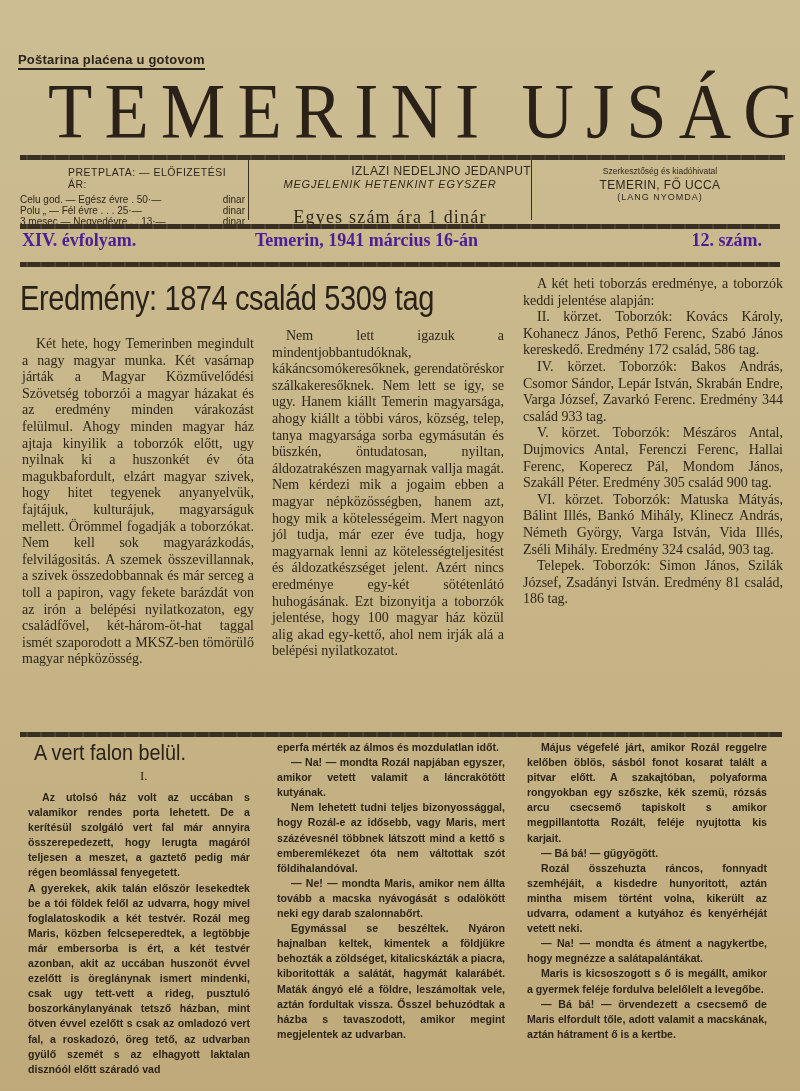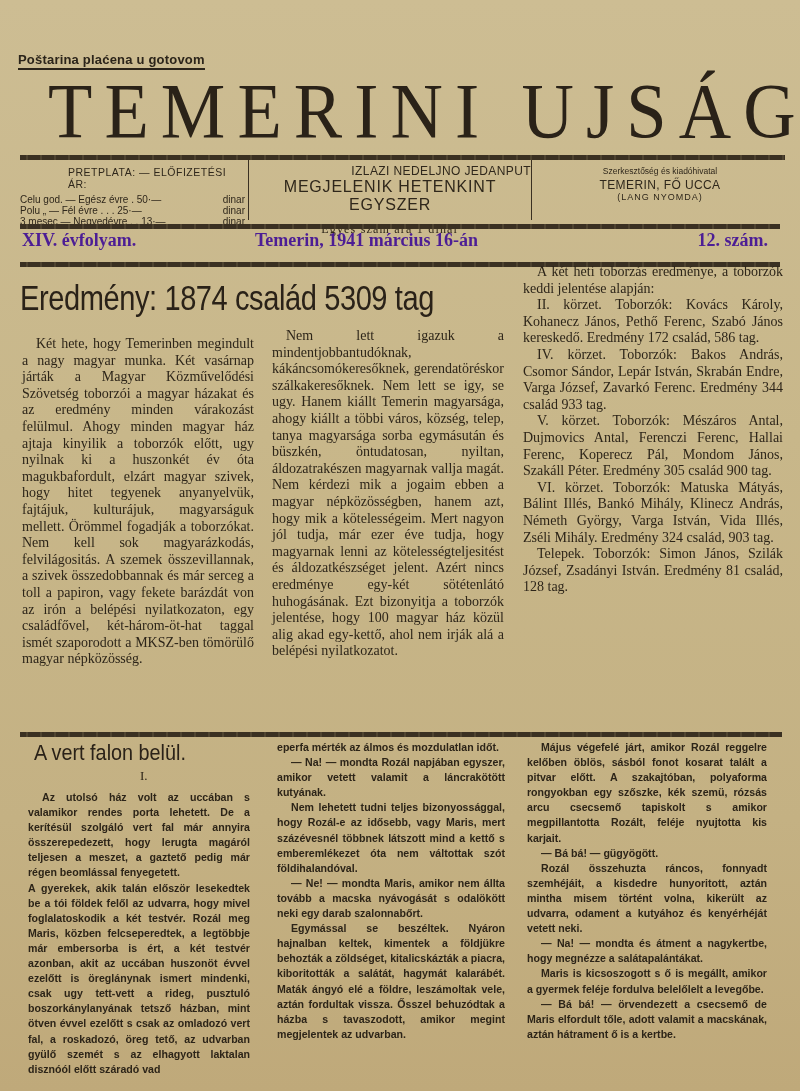--- a/index.html
+++ b/index.html
@@ -10,22 +10,22 @@
   .postage{position:absolute;left:18px;top:52px;font-family:"Liberation Sans",sans-serif;font-weight:bold;font-size:13px;color:#2b241a;border-bottom:2px solid #2b241a;padding-bottom:1px;letter-spacing:.2px;}
   .masthead{position:absolute;left:48px;top:66px;width:680px;font-family:"Liberation Serif",serif;font-size:78px;letter-spacing:13px;color:#2a2218;line-height:90px;white-space:nowrap;transform:scaleX(0.93);transform-origin:left;}
   .rule{position:absolute;height:5px;background:repeating-linear-gradient(90deg,#3a3022 0 6px,#4e4330 6px 8px,#3a3022 8px 14px);}
   .info{position:absolute;top:160px;height:60px;font-family:"Liberation Sans",sans-serif;color:#2f271b;}
   .info.left{left:20px;width:225px;font-size:10px;}
   .info.left .t{font-size:10.5px;letter-spacing:.5px;margin-top:6px;margin-bottom:4px;padding-left:48px;}
   .info.left .row{display:flex;line-height:11px;}
   .info.left .row span:first-child{flex:1;}
   .info.mid{left:248px;width:282px;text-align:center;border-left:1.5px solid #3a3022;border-right:1.5px solid #3a3022;}
   .info.mid .l1{font-size:12px;margin-top:4px;letter-spacing:.4px;text-align:right;}
-  .info.mid .l2{font-size:16px;letter-spacing:.8px;}
-  .info.mid .l3{font-family:"Liberation Serif",serif;font-size:12px;letter-spacing:1.2px;margin-top:8px;}
+  .info.mid .l2{font-size:11px;letter-spacing:.8px;font-style:italic;}
+  .info.mid .l3{font-family:"Liberation Serif",serif;font-size:18px;letter-spacing:1.2px;margin-top:17px;}
   .info.right{left:535px;width:250px;text-align:center;}
   .info.right .l1{font-size:8.5px;margin-top:6px;}
   .info.right .l2{font-size:12px;margin-top:2px;letter-spacing:.4px;}
   .info.right .l3{font-size:9px;letter-spacing:1px;}
   .dateline{position:absolute;left:20px;top:230px;width:760px;height:30px;font-family:"Liberation Serif",serif;font-weight:bold;font-size:18px;color:#4c1d95;}
   .dateline span{position:absolute;top:0;}
   .headline{position:absolute;left:20px;top:278px;font-family:"Liberation Sans",sans-serif;font-size:35px;letter-spacing:-0.5px;color:#2a2218;transform:scaleX(0.83);transform-origin:left;white-space:nowrap;}
   .col{position:absolute;font-family:"Liberation Serif",serif;font-size:14px;line-height:16.6px;text-align:justify;color:#2d2519;}
   .col p{margin:0;text-indent:14px;}
   .col p.noindent{text-indent:0;}
@@ -70,42 +70,42 @@
     <div class="l1">Szerkesztőség és kiadóhivatal</div>
     <div class="l2">TEMERIN, FŐ UCCA</div>
     <div class="l3">(LANG NYOMDA)</div>
   </div>
 
   <div class="rule" style="left:20px;top:224px;width:760px;"></div>
 
   <div class="dateline">
     <span style="left:2px;">XIV. évfolyam.</span>
     <span style="left:235px;">Temerin, 1941 március 16-án</span>
-    <span style="right:12px;">12. szám.</span>
+    <span style="right:18px;">12. szám.</span>
   </div>
 
   <div class="rule" style="left:20px;top:262px;width:760px;"></div>
 
   <div class="headline">Eredmény: 1874 család 5309 tag</div>
 
   <div class="col" style="left:22px;top:336px;width:232px;">
     <p>Két hete, hogy Temerinben megindult a nagy magyar munka. Két vasárnap járták a Magyar Közművelődési Szövetség toborzói a magyar házakat és az eredmény minden várakozást felülmul. Ahogy minden magyar ház ajtaja kinyilik a toborzók előtt, ugy nyilnak ki a huszonkét év óta magukbafordult, elzárt magyar szivek, hogy hitet tegyenek anyanyelvük, fajtájuk, kulturájuk, magyarságuk mellett. Örömmel fogadják a toborzókat. Nem kell sok magyarázkodás, felvilágositás. A szemek összevillannak, a szivek összedobbannak és már serceg a toll a papiron, vagy fekete barázdát von az irón a belépési nyilatkozaton, egy családfővel, két-három-öt-hat taggal ismét szaporodott a MKSZ-ben tömörülő magyar népközösség.</p>
   </div>
 
   <div class="col" style="left:272px;top:328px;width:232px;">
     <p>Nem lett igazuk a mindentjobbantudóknak, kákáncsomókeresőknek, gerendatöréskor szálkakeresőknek. Nem lett se igy, se ugy. Hanem kiállt Temerin magyarsága, ahogy kiállt a többi város, község, telep, tanya magyarsága sorba egymásután és büszkén, öntudatosan, nyiltan, áldozatrakészen magyarnak vallja magát. Nem kérdezi mik a jogaim ebben a magyar népközösségben, hanem azt, hogy mik a kötelességeim. Mert nagyon jól tudja, már ezer éve tudja, hogy magyarnak lenni az kötelességteljesitést és áldozatkészséget jelent. Azért nincs eredménye egy-két sötétenlátó huhogásának. Ezt bizonyitja a toborzók jelentése, hogy 100 magyar ház közül alig akad egy-kettő, ahol nem irják alá a belépési nyilatkozatot.</p>
   </div>
 
-  <div class="col" style="left:523px;top:264px;width:260px;">
+  <div class="col" style="left:523px;top:276px;width:260px;">
     <p>A két heti toborzás eredménye, a toborzók keddi jelentése alapján:</p>
     <p>II. körzet. Toborzók: Kovács Károly, Kohanecz János, Pethő Ferenc, Szabó János kereskedő. Eredmény 172 család, 586 tag.</p>
     <p>IV. körzet. Toborzók: Bakos András, Csomor Sándor, Lepár István, Skrabán Endre, Varga József, Zavarkó Ferenc. Eredmény 344 család 933 tag.</p>
     <p>V. körzet. Toborzók: Mészáros Antal, Dujmovics Antal, Ferenczi Ferenc, Hallai Ferenc, Koperecz Pál, Mondom János, Szakáll Péter. Eredmény 305 család 900 tag.</p>
     <p>VI. körzet. Toborzók: Matuska Mátyás, Bálint Illés, Bankó Mihály, Klinecz András, Németh György, Varga István, Vida Illés, Zséli Mihály. Eredmény 324 család, 903 tag.</p>
-    <p>Telepek. Toborzók: Simon János, Szilák József, Zsadányi István. Eredmény 81 család, 128 tag.</p>
+    <p>Telepek. Toborzók: Simon János, Szilák József, Zsadányi István. Eredmény 81 család, 186 tag.</p>
   </div>
 
   <div class="rule" style="left:20px;top:732px;width:762px;"></div>
 
   <div class="story-title">A vert falon belül.</div>
   <div class="roman">I.</div>
 
   <div class="col small" style="left:28px;top:790px;width:222px;">
     <p>Az utolsó ház volt az uccában s valamikor rendes porta lehetett. De a kerítésül szolgáló vert fal már annyira összerepedezett, hogy lerugta magáról teljesen a meszet, a gaztető pedig már régen beomlással fenyegetett.</p>
     <p class="noindent">A gyerekek, akik talán először lesekedtek be a tói földek felől az udvarra, hogy mivel foglalatoskodik a két testvér. Rozál meg Maris, közben felcseperedtek, a legtöbbje már embersorba is ért, a két testvér azonban, akit az uccában huszonöt évvel ezelőtt is öreglánynak ismert mindenki, csak ugy tett-vett a rideg, pusztuló boszorkánylanyának tetsző házban, mint ötven évvel ezelőtt s csak az omladozó vert fal, a roskadozó, öreg tető, az udvarban gyülő szemét s az elhagyott laktalan disznóól előtt száradó vad</p>

